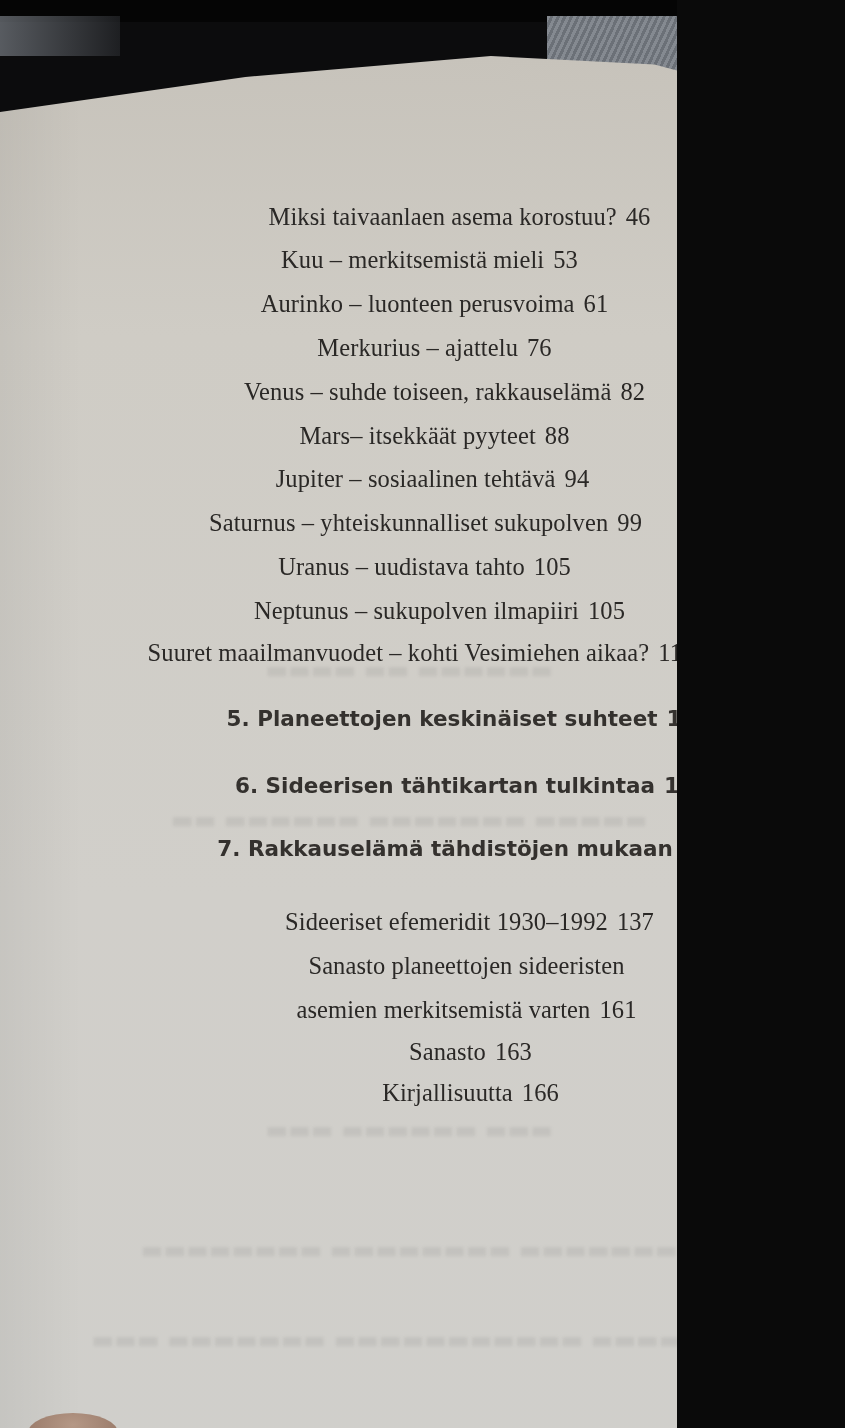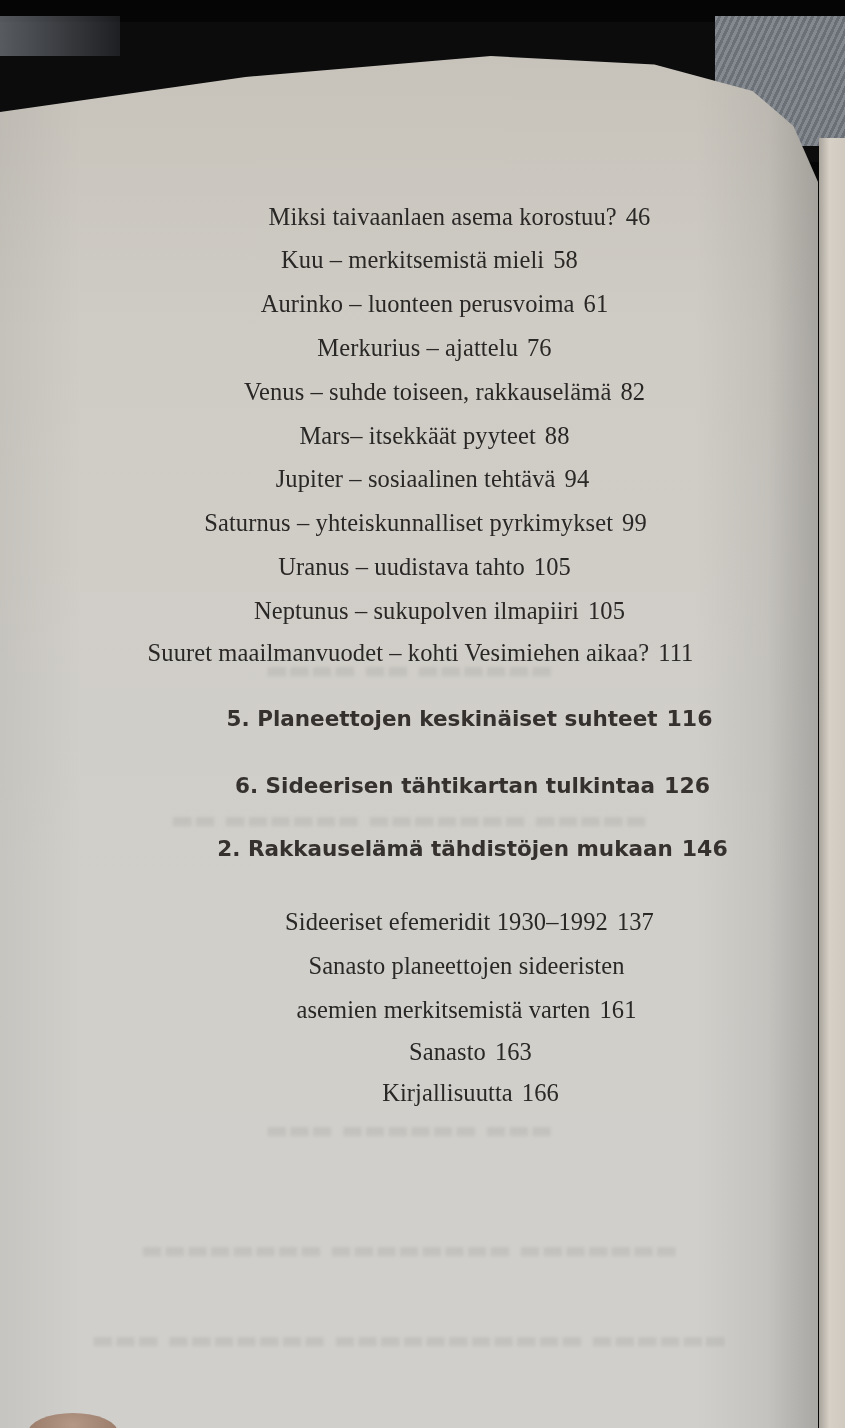--- a/index.html
+++ b/index.html
@@ -1,21 +1,21 @@
 <!DOCTYPE html>
 <html><head>
   <meta charset="utf-8">
   <style>
     * { margin: 0; padding: 0; box-sizing: border-box; }
     html, body {
       width: 845px; height: 1428px; overflow: hidden;
       background: #0a0a0a;
     }
     .scene {
-      position: relative; width: 845px; height: 1428px; overflow: hidden;
+      position: relative; width: 677px; height: 1428px; overflow: hidden;
       background: #050505;
     }
     
     .backdrop-fabric {
       position: absolute; right: 0; top: 16px; width: 130px; height: 130px;
       background: repeating-linear-gradient(115deg, #9aa0a8 0 3px, #7c828a 3px 6px);
       opacity: 0.85;
     }
     .backdrop-fabric-left {
       position: absolute; left: 0; top: 16px; width: 120px; height: 40px;
@@ -101,58 +101,58 @@
     <div class="bleed" style="top:1180px;">▬▬▬▬▬▬▬ ▬▬▬▬▬▬▬▬ ▬▬▬▬▬▬▬▬</div>
     <div class="bleed" style="top:1270px;">▬▬▬▬▬▬ ▬▬▬▬▬▬▬▬▬▬▬ ▬▬▬▬▬▬▬ ▬▬▬</div>
   </div>
 
   <div class="toc">
 
     <div class="toc-line serif" style="top:203px; left:37px;">
       <span>Miksi taivaanlaen asema korostuu?</span><span class="pg">46</span>
     </div>
     <div class="toc-line serif" style="top:246px; left:7px;">
-      <span>Kuu – merkitsemistä mieli</span><span class="pg">58</span>
+      <span>Kuu – merkitsemistä mieli</span><span class="pg">53</span>
     </div>
     <div class="toc-line serif" style="top:290px; left:12px;">
       <span>Aurinko – luonteen perusvoima</span><span class="pg">61</span>
     </div>
     <div class="toc-line serif" style="top:334px; left:12px;">
       <span>Merkurius – ajattelu</span><span class="pg">76</span>
     </div>
     <div class="toc-line serif" style="top:378px; left:22px;">
       <span>Venus – suhde toiseen, rakkauselämä</span><span class="pg">82</span>
     </div>
     <div class="toc-line serif" style="top:422px; left:12px;">
       <span>Mars– itsekkäät pyyteet</span><span class="pg">88</span>
     </div>
     <div class="toc-line serif" style="top:465px; left:10px;">
       <span>Jupiter – sosiaalinen tehtävä</span><span class="pg">94</span>
     </div>
     <div class="toc-line serif" style="top:509px; left:3px;">
-      <span>Saturnus – yhteiskunnalliset pyrkimykset</span><span class="pg">99</span>
+      <span>Saturnus – yhteiskunnalliset sukupolven</span><span class="pg">99</span>
     </div>
     <div class="toc-line serif" style="top:553px; left:2px;">
       <span>Uranus – uudistava tahto</span><span class="pg">105</span>
     </div>
     <div class="toc-line serif" style="top:597px; left:17px;">
       <span>Neptunus – sukupolven ilmapiiri</span><span class="pg">105</span>
     </div>
     <div class="toc-line serif" style="top:639px; left:-2px;">
       <span>Suuret maailmanvuodet – kohti Vesimiehen aikaa?</span><span class="pg">111</span>
     </div>
 
     <div class="toc-line sans" style="top:706px; left:47px;">
       <span>5. Planeettojen keskinäiset suhteet</span><span class="pg">116</span>
     </div>
     <div class="toc-line sans" style="top:773px; left:50px;">
       <span>6. Sideerisen tähtikartan tulkintaa</span><span class="pg">126</span>
     </div>
     <div class="toc-line sans" style="top:836px; left:50px;">
-      <span>2. Rakkauselämä tähdistöjen mukaan</span><span class="pg">146</span>
+      <span>7. Rakkauselämä tähdistöjen mukaan</span><span class="pg">146</span>
     </div>
 
     <div class="toc-line serif" style="top:908px; left:47px;">
       <span>Sideeriset efemeridit 1930–1992</span><span class="pg">137</span>
     </div>
     <div class="toc-line serif" style="top:952px; left:44px;">
       <span>Sanasto planeettojen sideeristen</span>
     </div>
     <div class="toc-line serif" style="top:996px; left:44px;">
       <span>asemien merkitsemistä varten</span><span class="pg">161</span>

